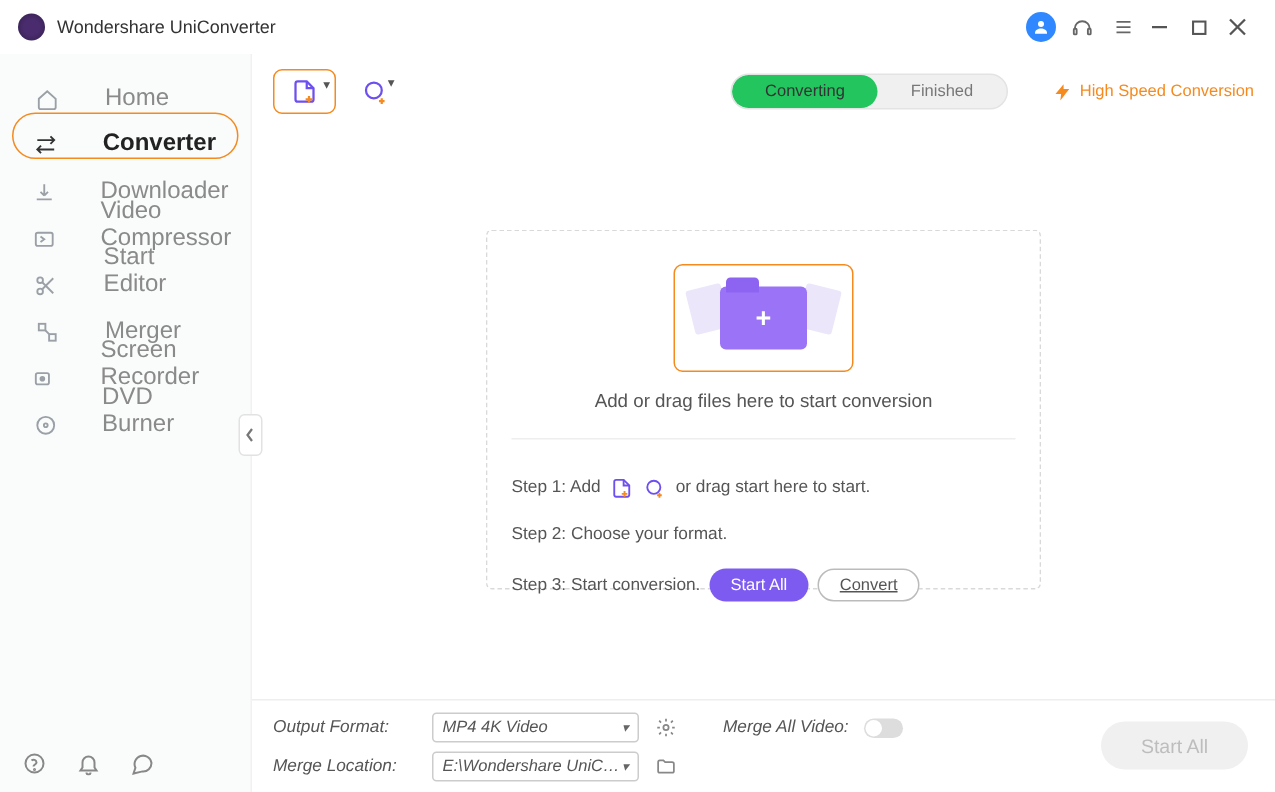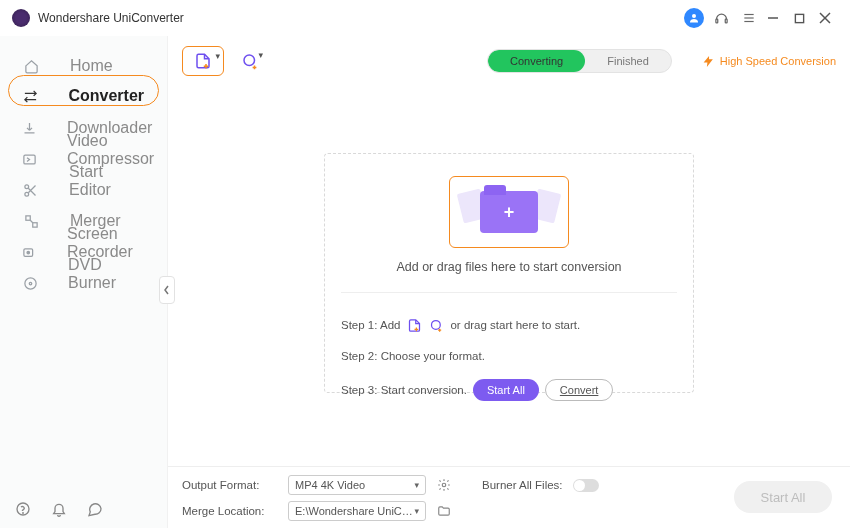--- a/index.html
+++ b/index.html
@@ -40,21 +40,21 @@
 .paper.p1 { left: 10px; top: 14px; transform: rotate(-14deg); }
 .paper.p2 { right: 10px; top: 14px; transform: rotate(14deg); }
 .dz-text { font-size: 12.5px; color: #555; }
 .steps { margin-top: 18px; border-top: 1px solid #eee; padding-top: 24px; font-size: 11.5px; color: #555; display: flex; flex-direction: column; gap: 17px; }
 .step-row { display: flex; align-items: center; gap: 6px; }
 .mini-icon { width: 16px; height: 16px; display: inline-flex; align-items: center; justify-content: center; color: #6e4fef; }
 .pill-btn { height: 22px; padding: 0 14px; border-radius: 12px; font-size: 11px; cursor: pointer; display: inline-flex; align-items: center; }
 .pill-btn.primary { background: #7d5bf0; color: #fff; border: none; }
 .pill-btn.outline { background: #fff; color: #555; border: 1px solid #bbb; text-decoration: underline; }
 .bottombar { height: 62px; border-top: 1px solid #eee; padding: 8px 14px; display: flex; flex-direction: column; gap: 6px; position: relative; }
-.brow { display: flex; align-items: center; gap: 10px; font-size: 11.5px; color: #555; }
+.brow { display: flex; align-items: center; gap: 10px; font-size: 11.5px; color: #555; font-style: italic; }
 .brow .lbl { width: 96px; }
 .select { width: 138px; height: 20px; border: 1px solid #ccc; border-radius: 3px; padding: 0 6px; font-size: 11px; display: flex; align-items: center; justify-content: space-between; background: #fff; cursor: pointer; }
 .select .caret2 { font-size: 9px; color: #666; }
 .smicon { width: 16px; height: 16px; display: flex; align-items: center; justify-content: center; color: #888; cursor: pointer; }
 .toggle { width: 26px; height: 13px; background: #ddd; border-radius: 8px; position: relative; cursor: pointer; }
 .toggle:after { content: ""; position: absolute; width: 11px; height: 11px; background: #fff; border-radius: 50%; top: 1px; left: 1px; }
 .start-all-big { position: absolute; right: 18px; top: 14px; width: 98px; height: 32px; background: #f0f0f0; color: #bdbdbd; border-radius: 16px; display: flex; align-items: center; justify-content: center; font-size: 13px; cursor: default; }
 svg { display: block; }
 </style>
 </head>
@@ -283,21 +283,21 @@
         <div class="select">
           <span>MP4 4K Video</span>
           <span class="caret2">▾</span>
         </div>
         <div class="smicon">
             <svg width="14" height="14" viewBox="0 0 24 24" fill="none" stroke="#888" stroke-width="2">
               <circle cx="12" cy="12" r="3"></circle>
               <path d="M12 2v3M12 19v3M4.2 4.2l2.1 2.1M17.7 17.7l2.1 2.1M2 12h3M19 12h3M4.2 19.8l2.1-2.1M17.7 6.3l2.1-2.1"></path>
             </svg>
           </div>
-        <span style="margin-left:20px">Burner All Files:</span>
+        <span style="margin-left:20px">Merge All Video:</span>
         <div class="toggle"></div>
       </div>
       <div class="brow">
         <span class="lbl">Merge Location:</span>
         <div class="select">
           <span style="overflow:hidden;text-overflow:ellipsis;white-space:nowrap">E:\Wondershare UniConverter</span>
           <span class="caret2">▾</span>
         </div>
         <div class="smicon">
             <svg width="14" height="14" viewBox="0 0 24 24" fill="none" stroke="#888" stroke-width="2">

